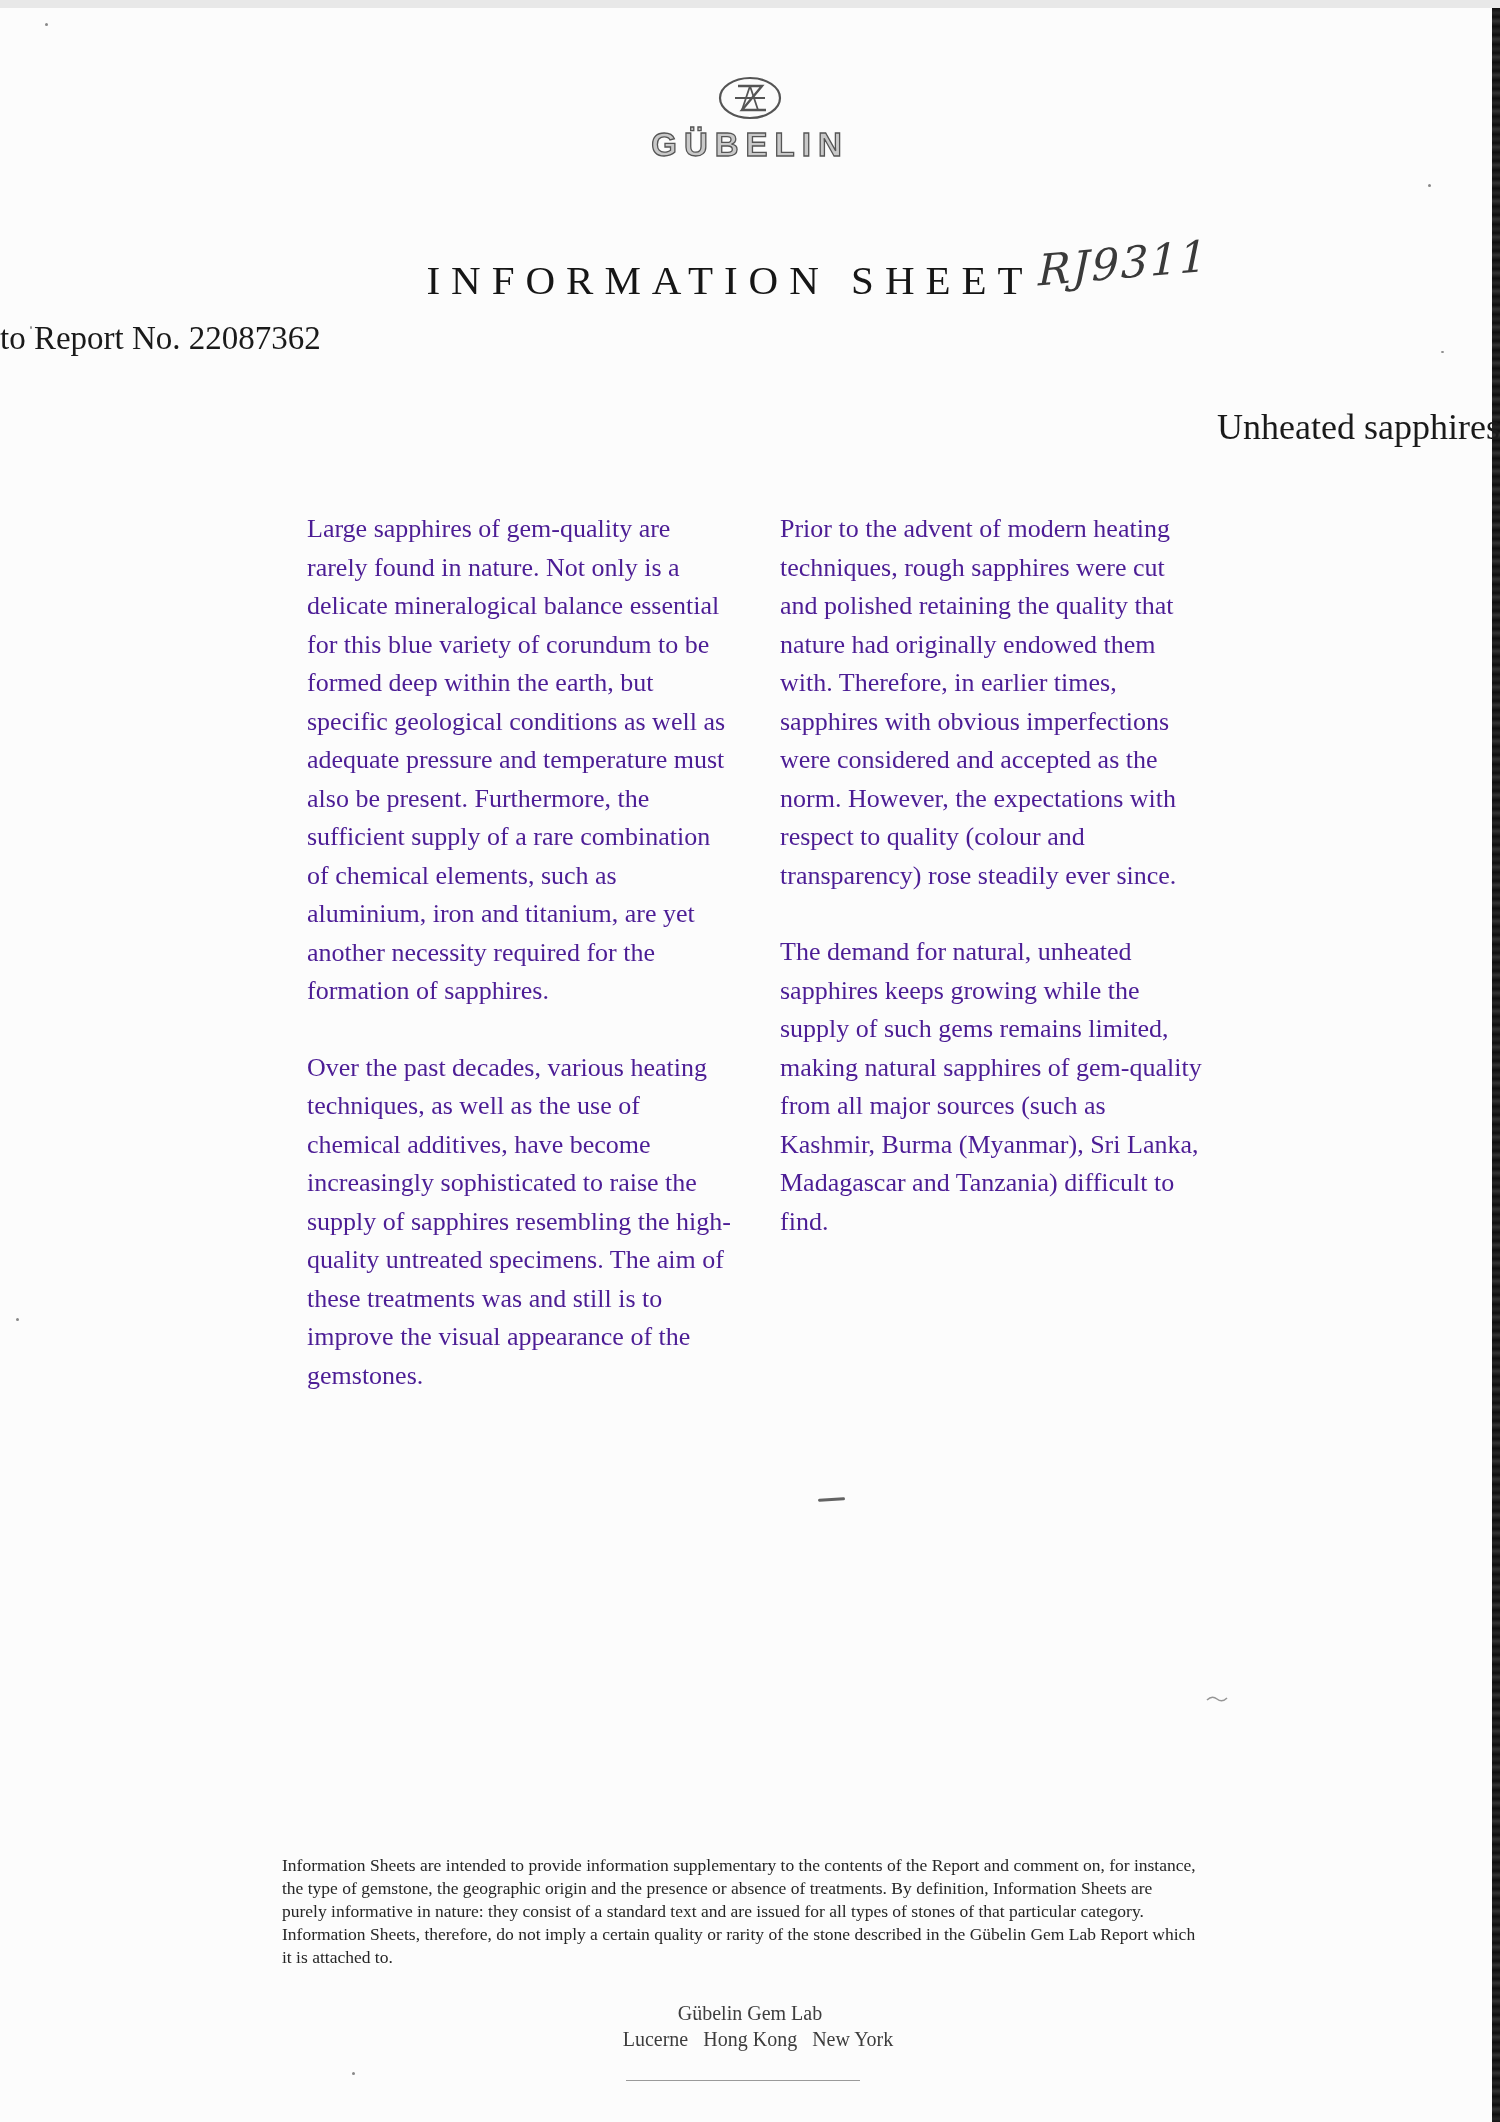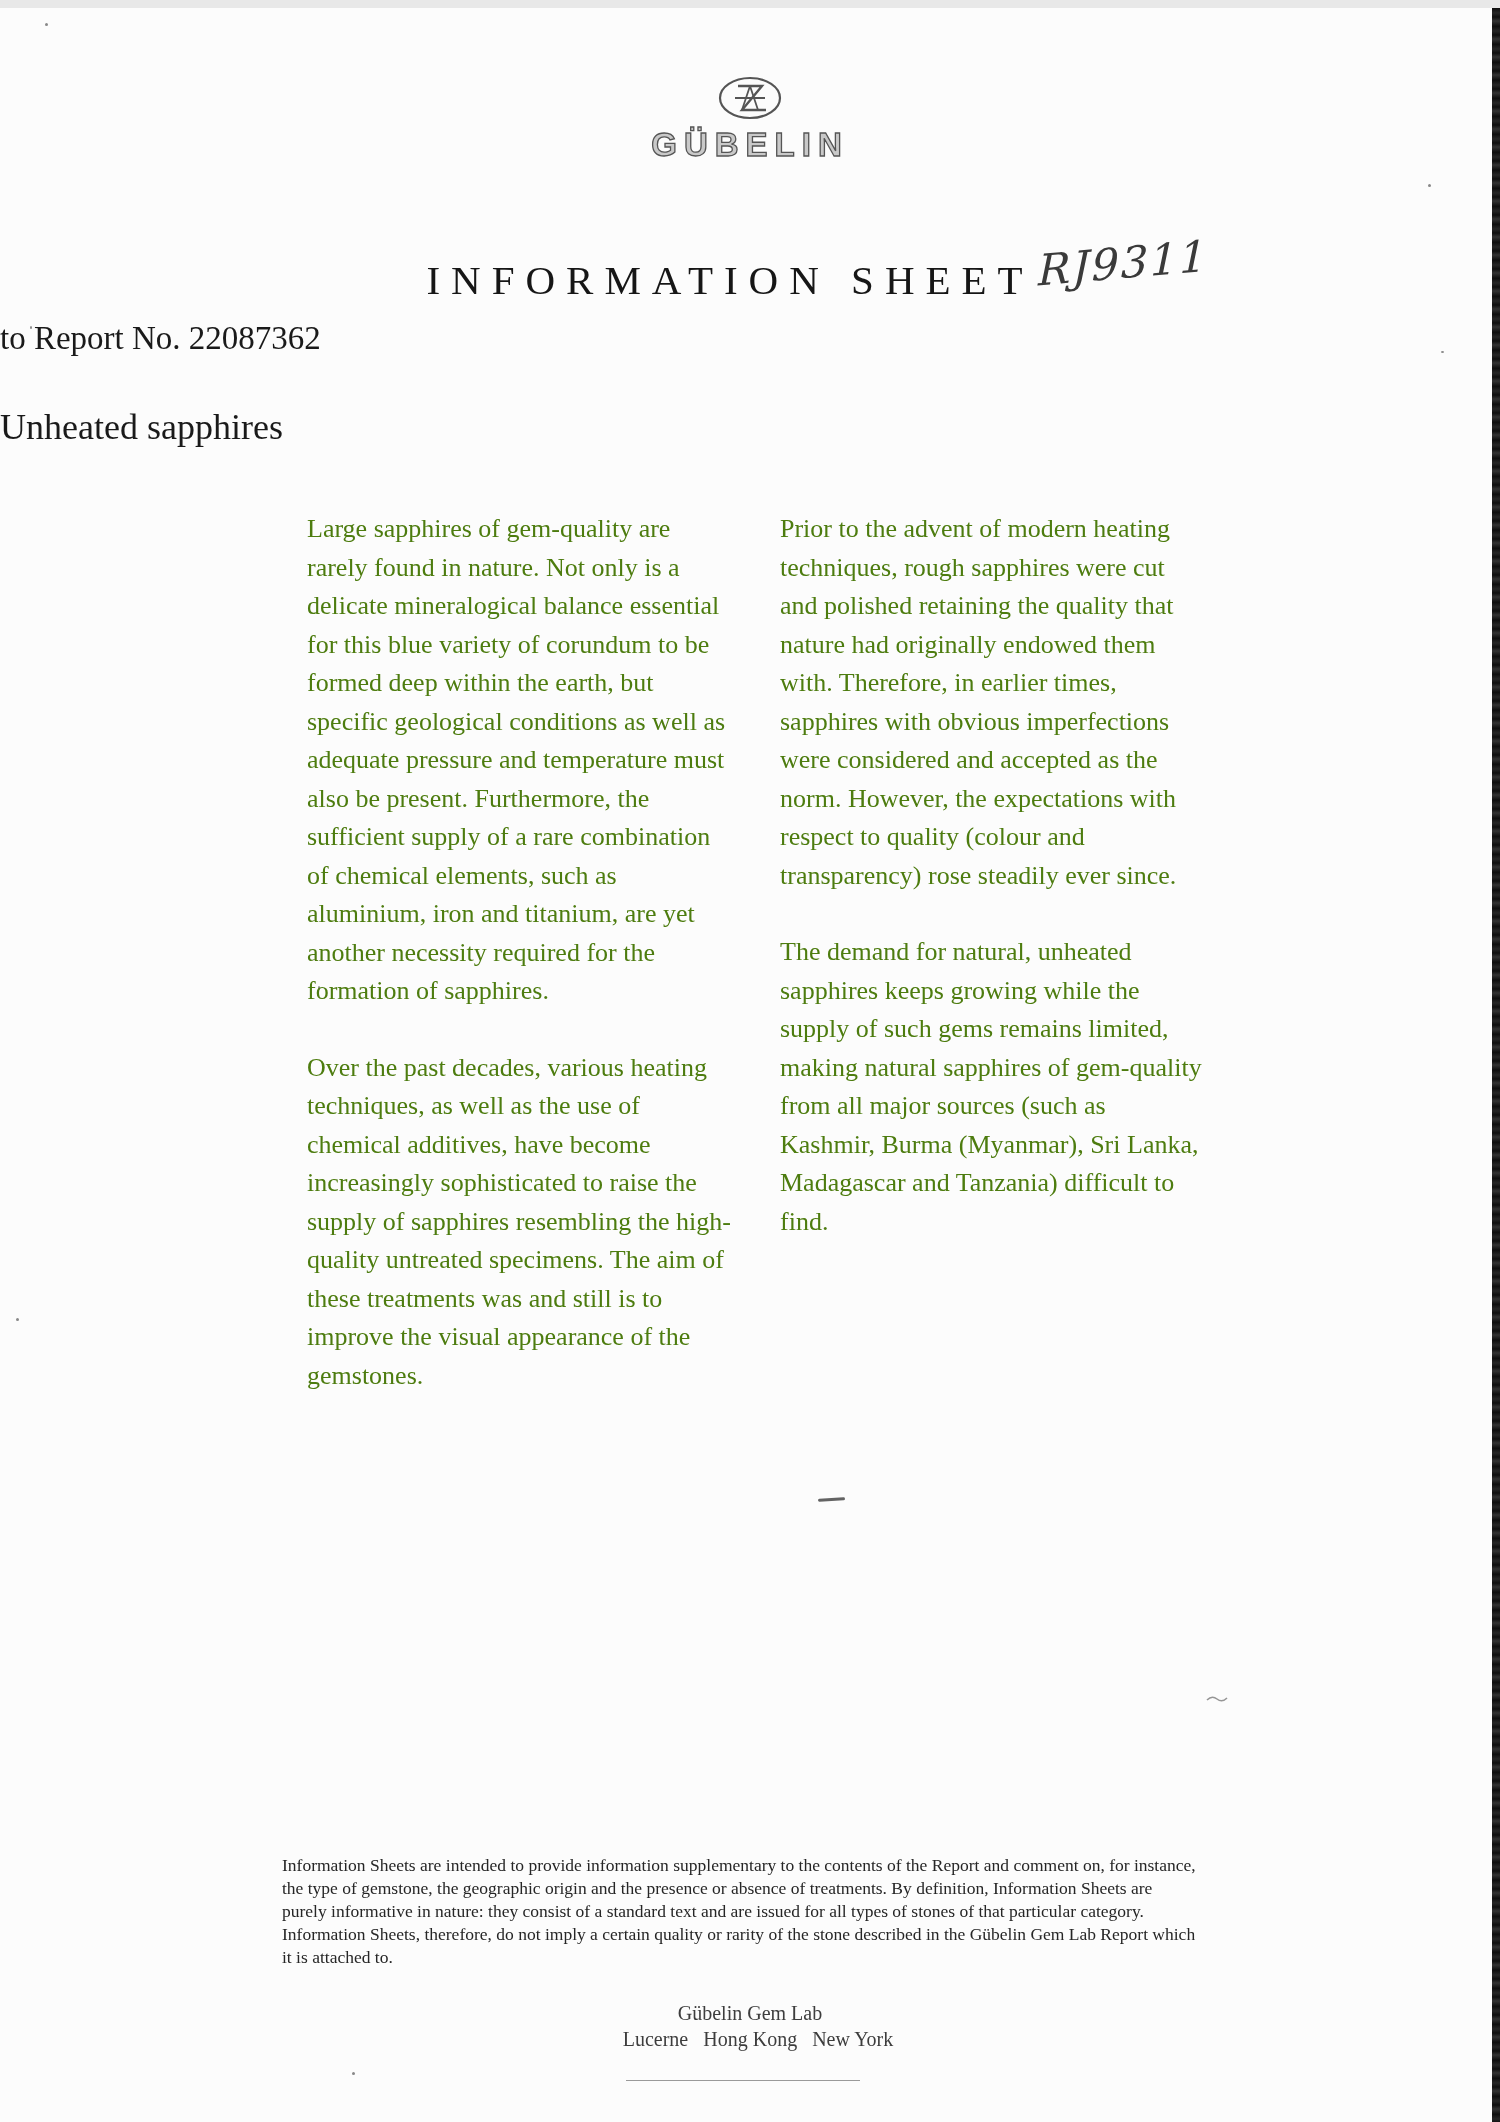--- a/index.html
+++ b/index.html
@@ -46,28 +46,28 @@
     font-family:"DejaVu Serif", serif; font-style:italic;
     font-size:43px; letter-spacing:2px; color:#3a3a3a;
     transform:rotate(-5deg) skewX(-6deg);
   }
   .report-line {
     position:absolute; top:312px; left:0; width:100%;
     text-align:left; font-size:33px; color:#1a1a1a;
   }
   .subject {
     position:absolute; top:398px; left:0; width:100%;
-    text-align:left; font-size:36px; color:#1a1a1a;
+    text-align:right; font-size:36px; color:#1a1a1a;
   }
 
   
   .body-cols {
     position:absolute; left:307px; top:502px; width:900px;
     display:flex; gap:46px;
-    font-size:26px; line-height:38.5px; color:#4d7c0f;
+    font-size:26px; line-height:38.5px; color:#4c1d95;
   }
   .col { flex:1; }
   .col p { margin:0 0 38px 0; }
 
   
   .disclaimer {
     position:absolute; left:282px; top:1846px; width:916px;
     text-align:left; font-size:17.5px; line-height:23px; color:#262626;
   }
 

